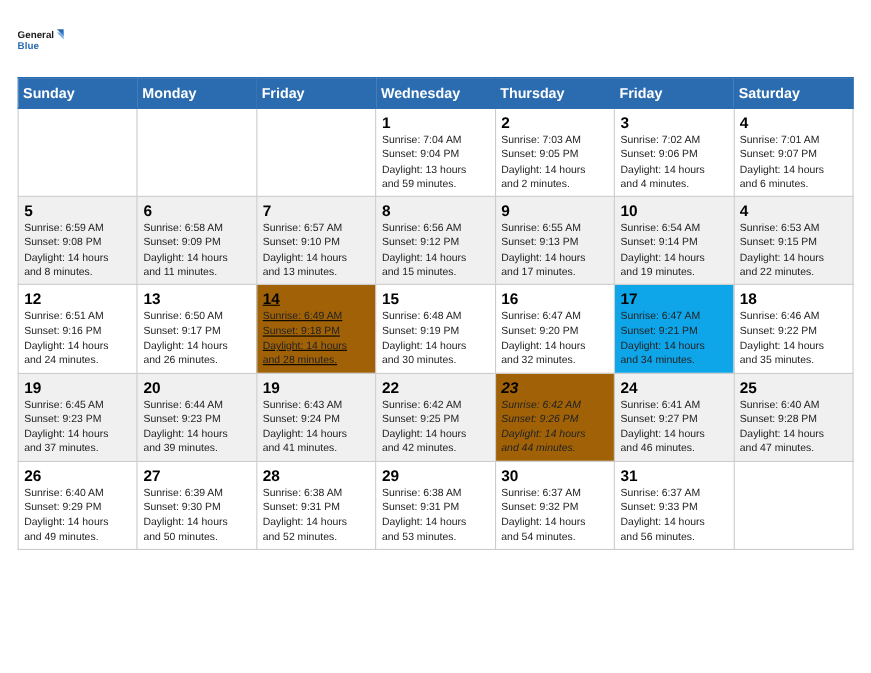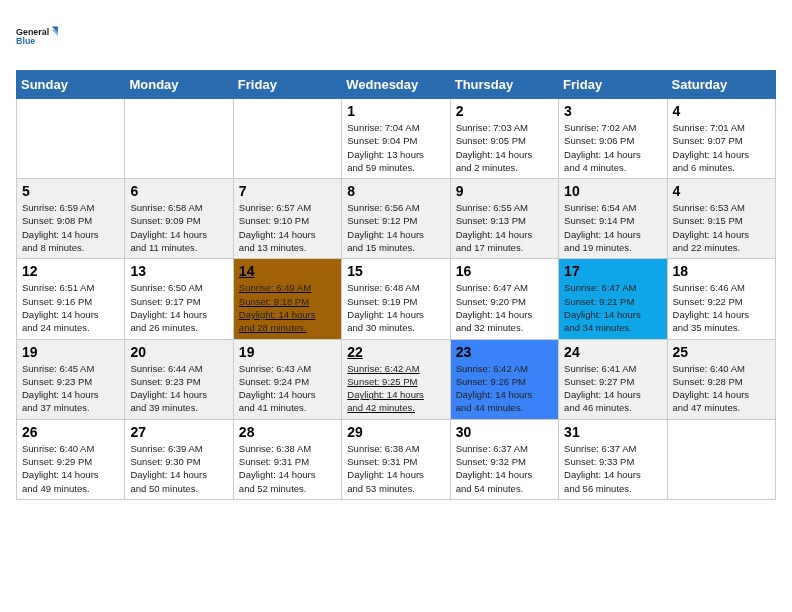--- a/index.html
+++ b/index.html
@@ -250,28 +250,28 @@
 Daylight: 14 hours
 and 39 minutes.</div>
         </td>
         <td style="background: rgb(240, 240, 240);">
           <span class="day-num">19</span>
           <div class="day-info" style="white-space: pre-line;">Sunrise: 6:43 AM
 Sunset: 9:24 PM
 Daylight: 14 hours
 and 41 minutes.</div>
         </td>
-        <td style="background: rgb(240, 240, 240); text-decoration: underline;">
+        <td style="background: rgb(240, 240, 240);">
           <span class="day-num">22</span>
           <div class="day-info" style="white-space: pre-line;">Sunrise: 6:42 AM
 Sunset: 9:25 PM
 Daylight: 14 hours
 and 42 minutes.</div>
         </td>
-        <td style="background: #3b82f6;">
+        <td style="background: #a16207; font-style: italic;">
           <span class="day-num">23</span>
           <div class="day-info" style="white-space: pre-line;">Sunrise: 6:42 AM
 Sunset: 9:26 PM
 Daylight: 14 hours
 and 44 minutes.</div>
         </td>
         <td style="background: rgb(240, 240, 240);">
           <span class="day-num">24</span>
           <div class="day-info" style="white-space: pre-line;">Sunrise: 6:41 AM
 Sunset: 9:27 PM

